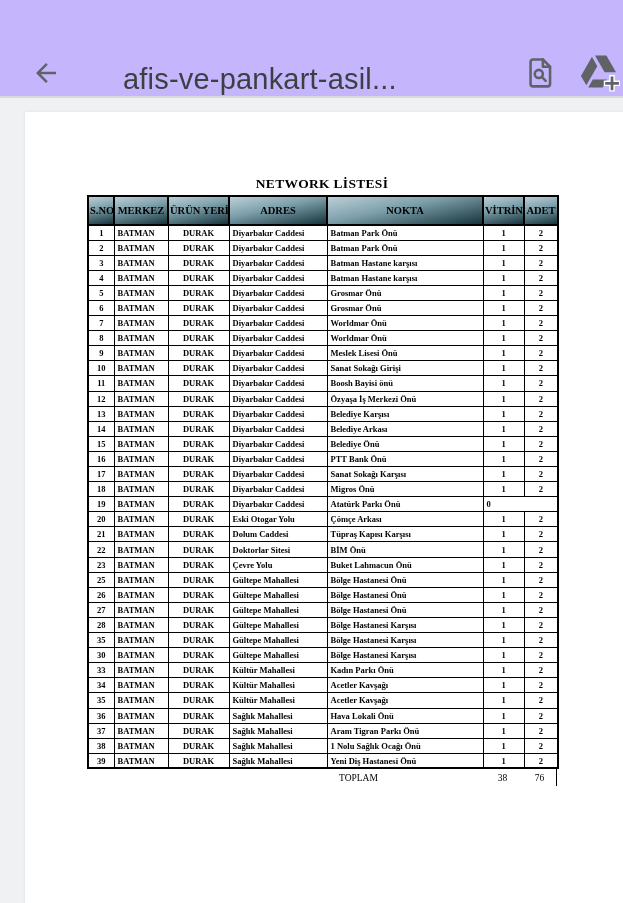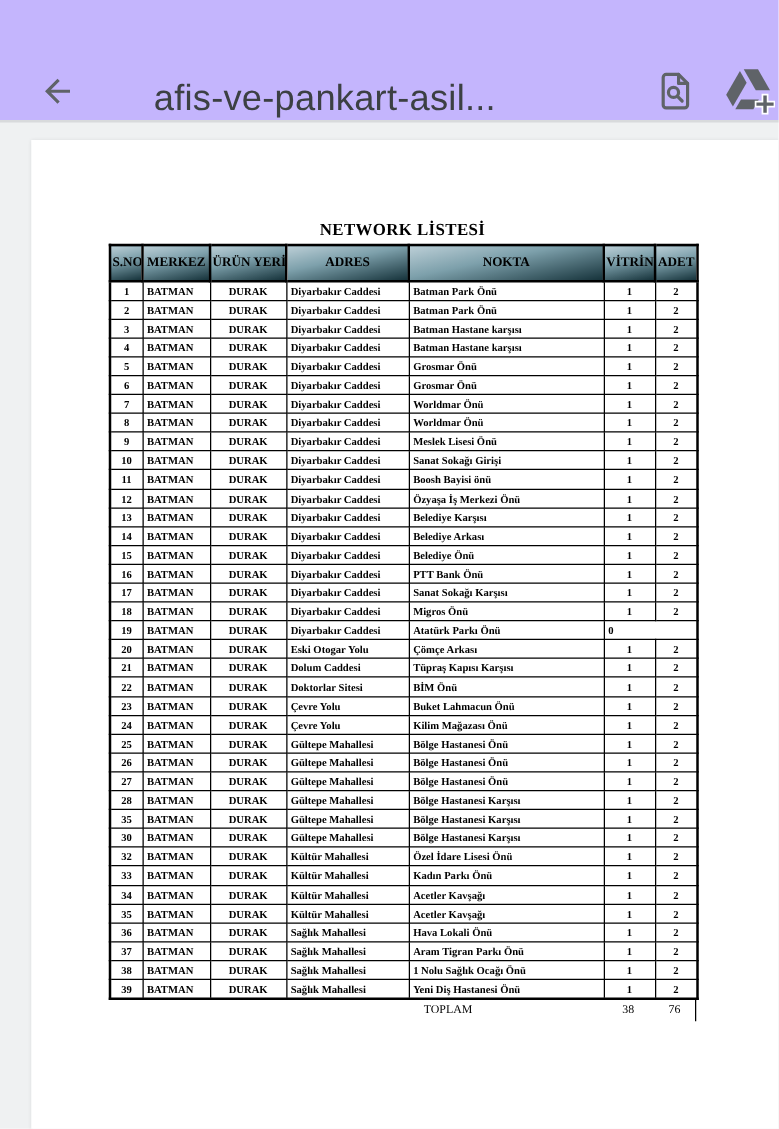--- a/index.html
+++ b/index.html
@@ -322,29 +322,20 @@
             <tr>
               <td class="c">23</td>
               <td class="l">BATMAN</td>
               <td class="c">DURAK</td>
               <td class="l">Çevre Yolu</td>
               <td class="l">Buket Lahmacun Önü</td>
               <td class="c">1</td>
               <td class="c">2</td>
             </tr>
             <tr>
-              <td class="c">24</td>
-              <td class="l">BATMAN</td>
-              <td class="c">DURAK</td>
-              <td class="l">Çevre Yolu</td>
-              <td class="l">Kilim Mağazası Önü</td>
-              <td class="c">1</td>
-              <td class="c">2</td>
-            </tr>
-            <tr>
               <td class="c">25</td>
               <td class="l">BATMAN</td>
               <td class="c">DURAK</td>
               <td class="l">Gültepe Mahallesi</td>
               <td class="l">Bölge Hastanesi Önü</td>
               <td class="c">1</td>
               <td class="c">2</td>
             </tr>
             <tr>
               <td class="c">26</td>
@@ -381,29 +372,20 @@
               <td class="l">Bölge Hastanesi Karşısı</td>
               <td class="c">1</td>
               <td class="c">2</td>
             </tr>
             <tr>
               <td class="c">30</td>
               <td class="l">BATMAN</td>
               <td class="c">DURAK</td>
               <td class="l">Gültepe Mahallesi</td>
               <td class="l">Bölge Hastanesi Karşısı</td>
-              <td class="c">1</td>
-              <td class="c">2</td>
-            </tr>
-            <tr>
-              <td class="c">32</td>
-              <td class="l">BATMAN</td>
-              <td class="c">DURAK</td>
-              <td class="l">Kültür Mahallesi</td>
-              <td class="l">Özel İdare Lisesi Önü</td>
               <td class="c">1</td>
               <td class="c">2</td>
             </tr>
             <tr>
               <td class="c">33</td>
               <td class="l">BATMAN</td>
               <td class="c">DURAK</td>
               <td class="l">Kültür Mahallesi</td>
               <td class="l">Kadın Parkı Önü</td>
               <td class="c">1</td>

